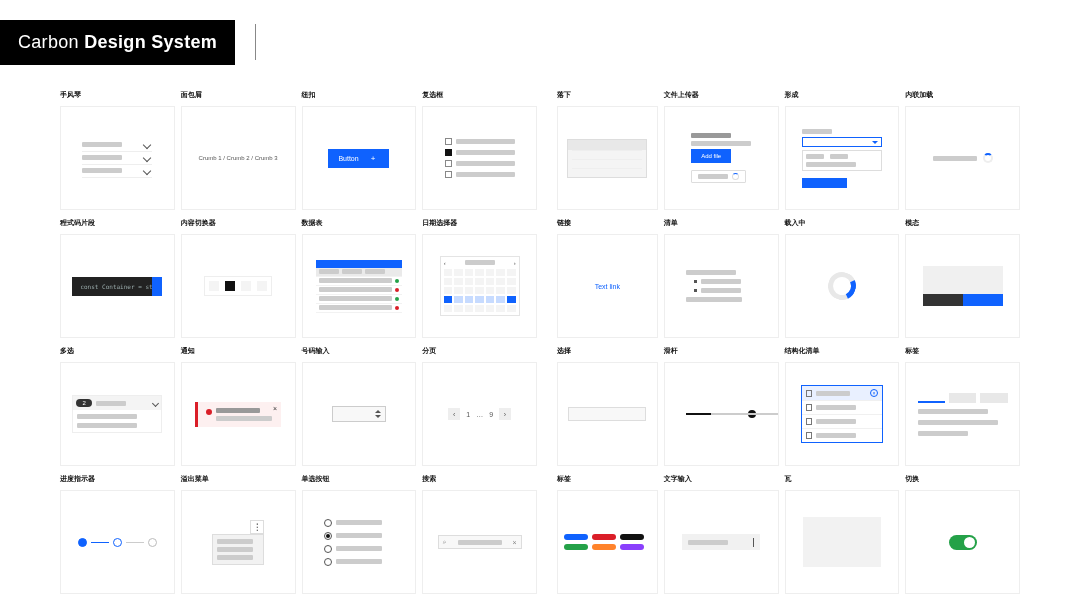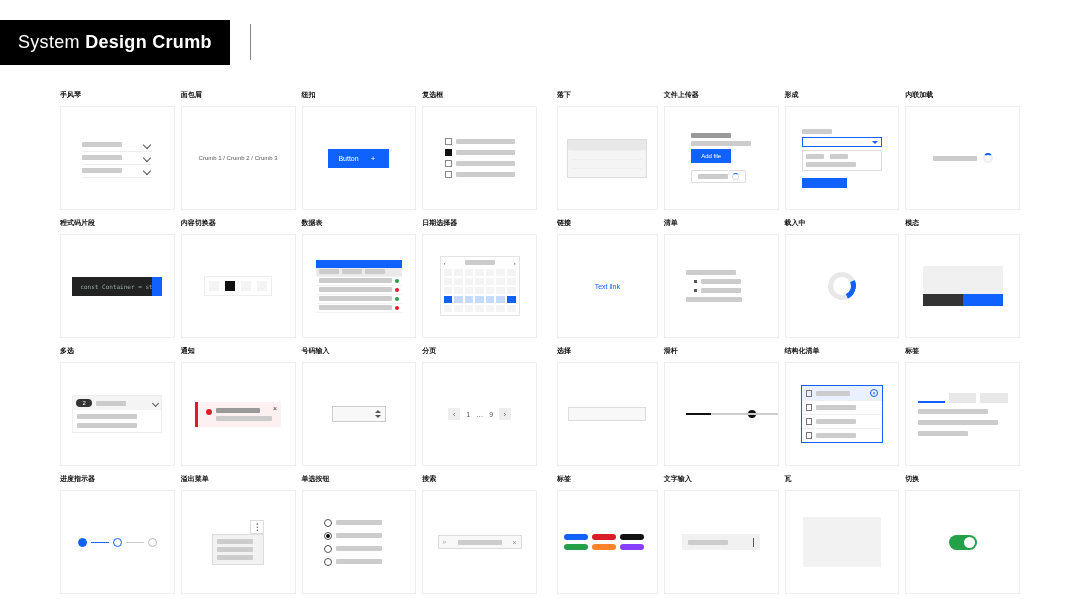--- a/index.html
+++ b/index.html
@@ -196,21 +196,21 @@
 
   
   .grid { column-gap: 6px; }
   .grid > .cell:nth-child(8n+5){ margin-left:14px; }
 </style>
 </head>
 <body>
 
 <div class="header">
   <div class="logo">
-    <span class="light">System </span><span class="bold">Design Crumb</span>
+    <span class="light">Carbon </span><span class="bold">Design System</span>
   </div>
   <div class="divider"></div>
 </div>
 
 <div class="grid">
 
   <div class="cell">
     <div class="cell-label">手风琴</div>
     <div class="preview">
       <div style="display:flex;flex-direction:column;gap:0;">

